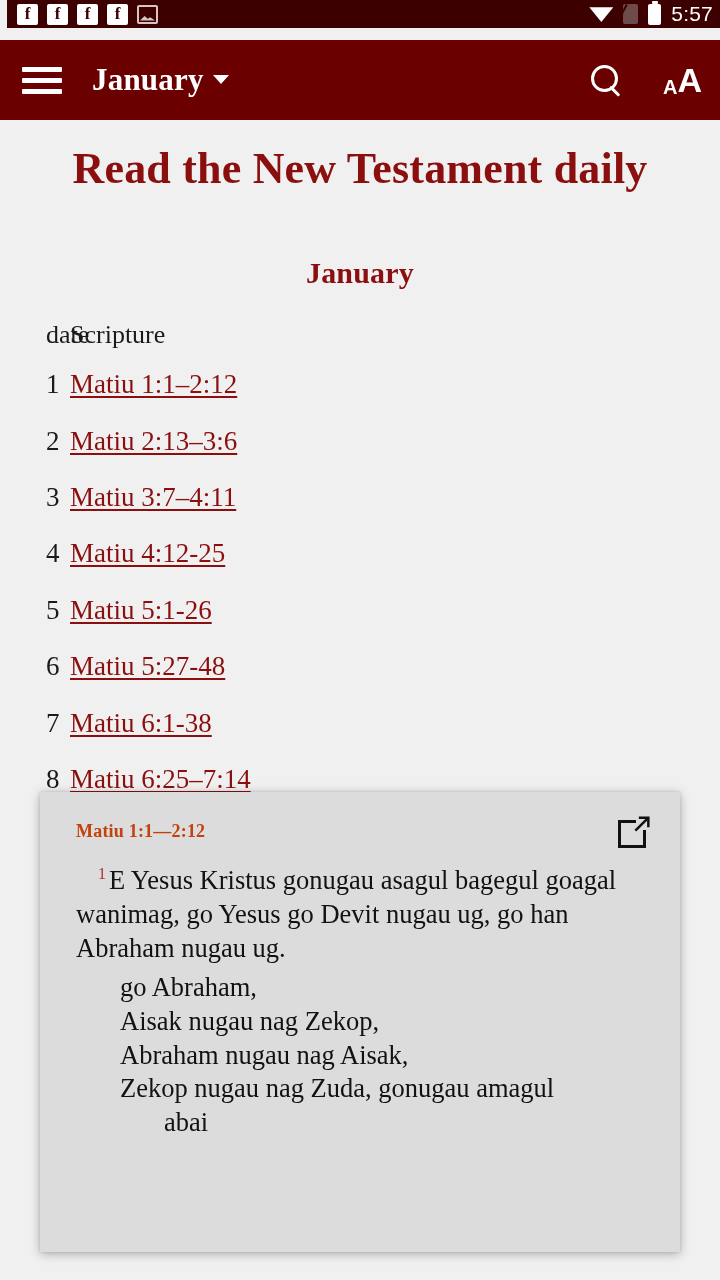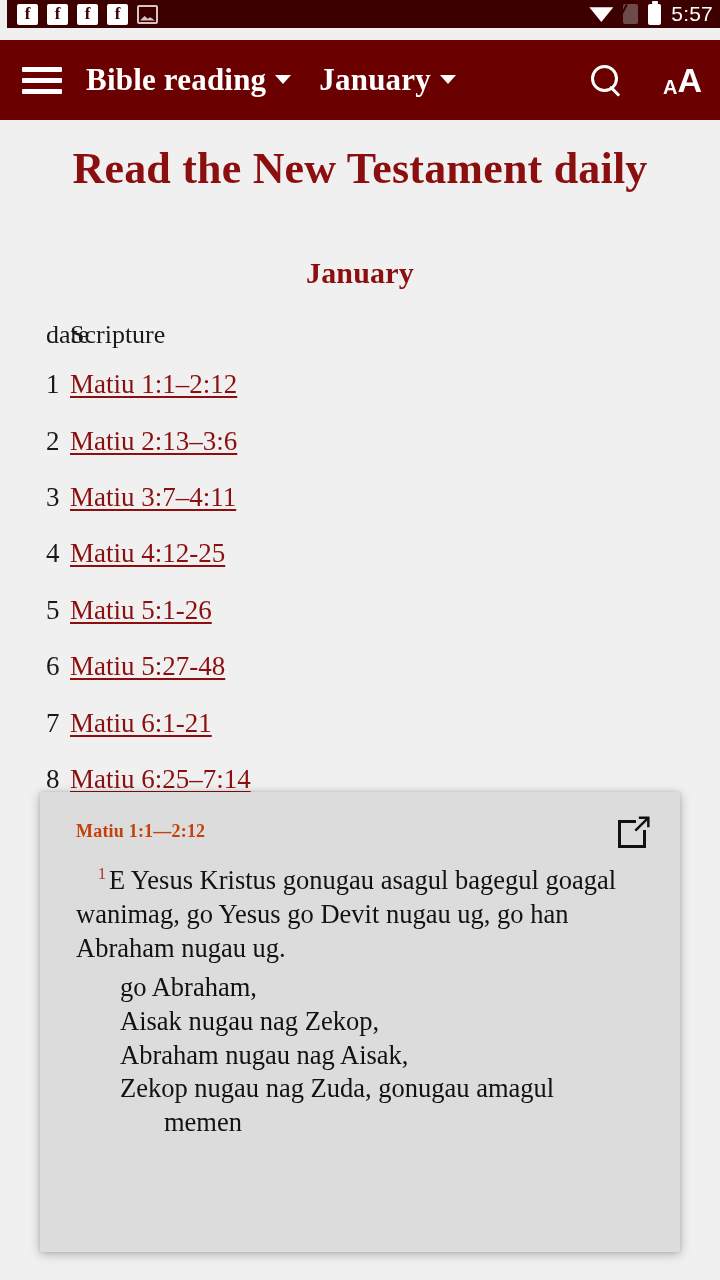--- a/index.html
+++ b/index.html
@@ -202,24 +202,20 @@
   </div>
 </div>
 
 <div class="appbar">
   <div class="hamburger">
     <span></span>
     <span></span>
     <span></span>
   </div>
 
-  <div class="menu-grp">
-    <span class="menu-label">Bible reading</span>
-    <span class="caret"></span>
-  </div>
 
   <div class="menu-grp second">
     <span class="menu-label">January</span>
     <span class="caret"></span>
   </div>
 
   <div class="ab-right">
     <span class="search-icon"></span>
     <span class="textsize-icon">
       <span class="small">A</span>
@@ -261,21 +257,21 @@
       <tr>
         <td>5</td>
         <td><span class="scripture-link">Matiu 5:1-26</span></td>
       </tr>
       <tr>
         <td>6</td>
         <td><span class="scripture-link">Matiu 5:27-48</span></td>
       </tr>
       <tr>
         <td>7</td>
-        <td><span class="scripture-link">Matiu 6:1-21</span></td>
+        <td><span class="scripture-link">Matiu 6:1-38</span></td>
       </tr>
       <tr>
         <td>8</td>
         <td><span class="scripture-link">Matiu 6:25–7:14</span></td>
       </tr>
       <tr>
         <td>18</td>
         <td><span class="scripture-link">Matiu 12:22-45</span></td>
       </tr>
     </tbody>
@@ -297,16 +293,16 @@
 
   <div class="card-body">
     <p class="verse-para"><span class="verse-num">1</span><span>E Yesus Kristus gonugau asagul bagegul goagal wanimag, go Yesus go Devit nugau ug, go han Abraham nugau ug.</span></p>
 
 
     <div class="genealogy">
       <span class="gline">go Abraham,</span>
       <span class="gline">Aisak nugau nag Zekop,</span>
       <span class="gline">Abraham nugau nag Aisak,</span>
       <span class="gline">Zekop nugau nag Zuda, gonugau amagul</span>
-      <span class="gline hang">memen</span>
+      <span class="gline hang">abai</span>
     </div>
   </div>
 </div>
 
 </body></html>

